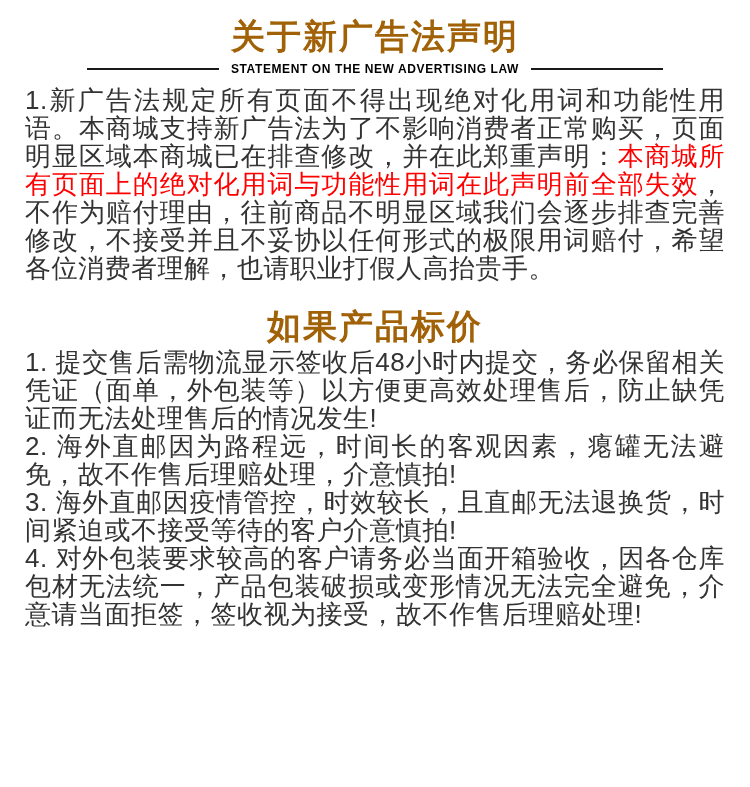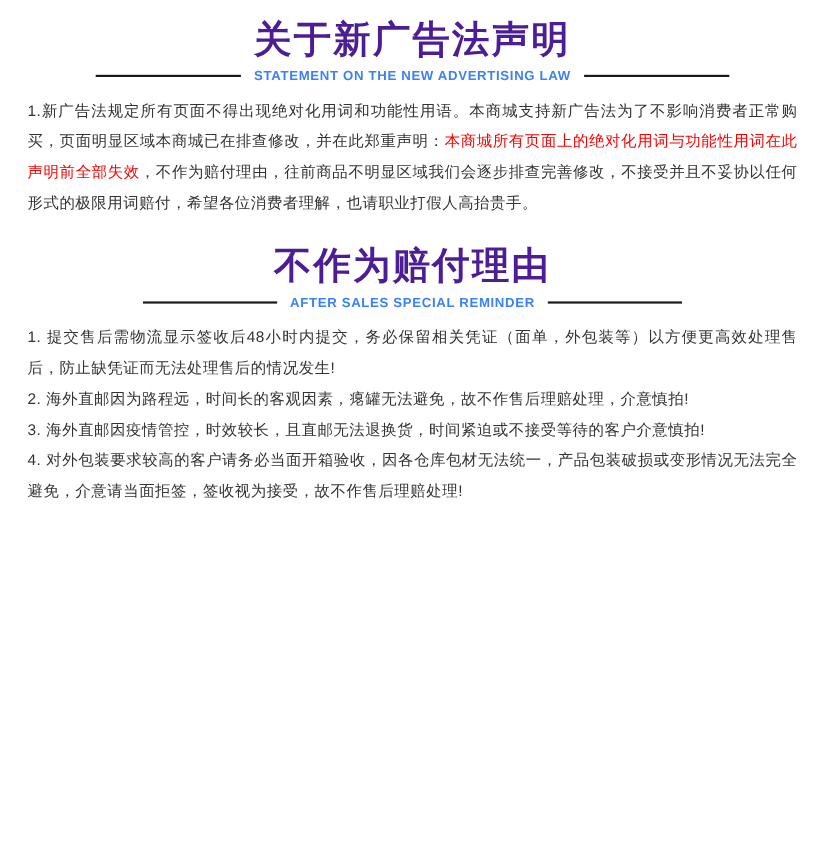--- a/index.html
+++ b/index.html
@@ -16,21 +16,21 @@
   .page {
     width: 700px;
     padding: 0 25px;
   }
   .sec-title {
     margin: 0;
     padding-top: 14px;
     text-align: center;
     font-size: 34px;
     font-weight: bold;
-    color: #4c1d95;
+    color: #a16207;
     letter-spacing: 2px;
     line-height: 44px;
   }
   .sec-2 .sec-title, .sec-3 .sec-title {
     padding-top: 22px;
   }
   .subtitle {
     display: flex;
     align-items: center;
     justify-content: center;
@@ -41,27 +41,27 @@
   .hline {
     display: inline-block;
     height: 2px;
     background: #1a1a1a;
   }
   .sec-1 .hline { width: 132px; }
   .sec-2 .hline, .sec-3 .hline { width: 122px; }
   .sub-text {
     font-size: 12px;
     font-weight: bold;
-    color: #3b82f6;
+    color: #000000;
     letter-spacing: 0.6px;
     white-space: nowrap;
   }
   .para {
     margin: 0;
-    font-size: 14px;
+    font-size: 26px;
     line-height: 28px;
     color: #333333;
     text-align: justify;
     letter-spacing: 0.5px;
   }
   .red { color: #ff0000; }
 </style>
 </head>
 <body>
 
@@ -71,28 +71,23 @@
     <h2 class="sec-title">关于新广告法声明</h2>
     <div class="subtitle">
       <span class="hline"></span>
       <span class="sub-text">STATEMENT ON THE NEW ADVERTISING LAW</span>
       <span class="hline"></span>
     </div>
     <p class="para"><span>1.新广告法规定所有页面不得出现绝对化用词和功能性用语。本商城支持新广告法为了不影响消费者正常购买，页面明显区域本商城已在排查修改，并在此郑重声明：</span><span class="red">本商城所有页面上的绝对化用词与功能性用词在此声明前全部失效</span><span>，不作为赔付理由，往前商品不明显区域我们会逐步排查完善修改，不接受并且不妥协以任何形式的极限用词赔付，希望各位消费者理解，也请职业打假人高抬贵手。</span></p>
   </section>
 
   <section class="sec sec-2">
-    <h2 class="sec-title">不作为赔付理由</h2>
+    <h2 class="sec-title">如果产品标价</h2>
   </section>
 
   <section class="sec sec-3">
-    <div class="subtitle">
-      <span class="hline"></span>
-      <span class="sub-text">AFTER SALES SPECIAL REMINDER</span>
-      <span class="hline"></span>
-    </div>
     <p class="para"><span>1. 提交售后需物流显示签收后48小时内提交，务必保留相关凭证（面单，外包装等）以方便更高效处理售后，防止缺凭证而无法处理售后的情况发生!</span></p>
     <p class="para"><span>2. 海外直邮因为路程远，时间长的客观因素，瘪罐无法避免，故不作售后理赔处理，介意慎拍!</span></p>
     <p class="para"><span>3. 海外直邮因疫情管控，时效较长，且直邮无法退换货，时间紧迫或不接受等待的客户介意慎拍!</span></p>
     <p class="para"><span>4. 对外包装要求较高的客户请务必当面开箱验收，因各仓库包材无法统一，产品包装破损或变形情况无法完全避免，介意请当面拒签，签收视为接受，故不作售后理赔处理!</span></p>
   </section>
 
 </div>
 
 </body></html>

